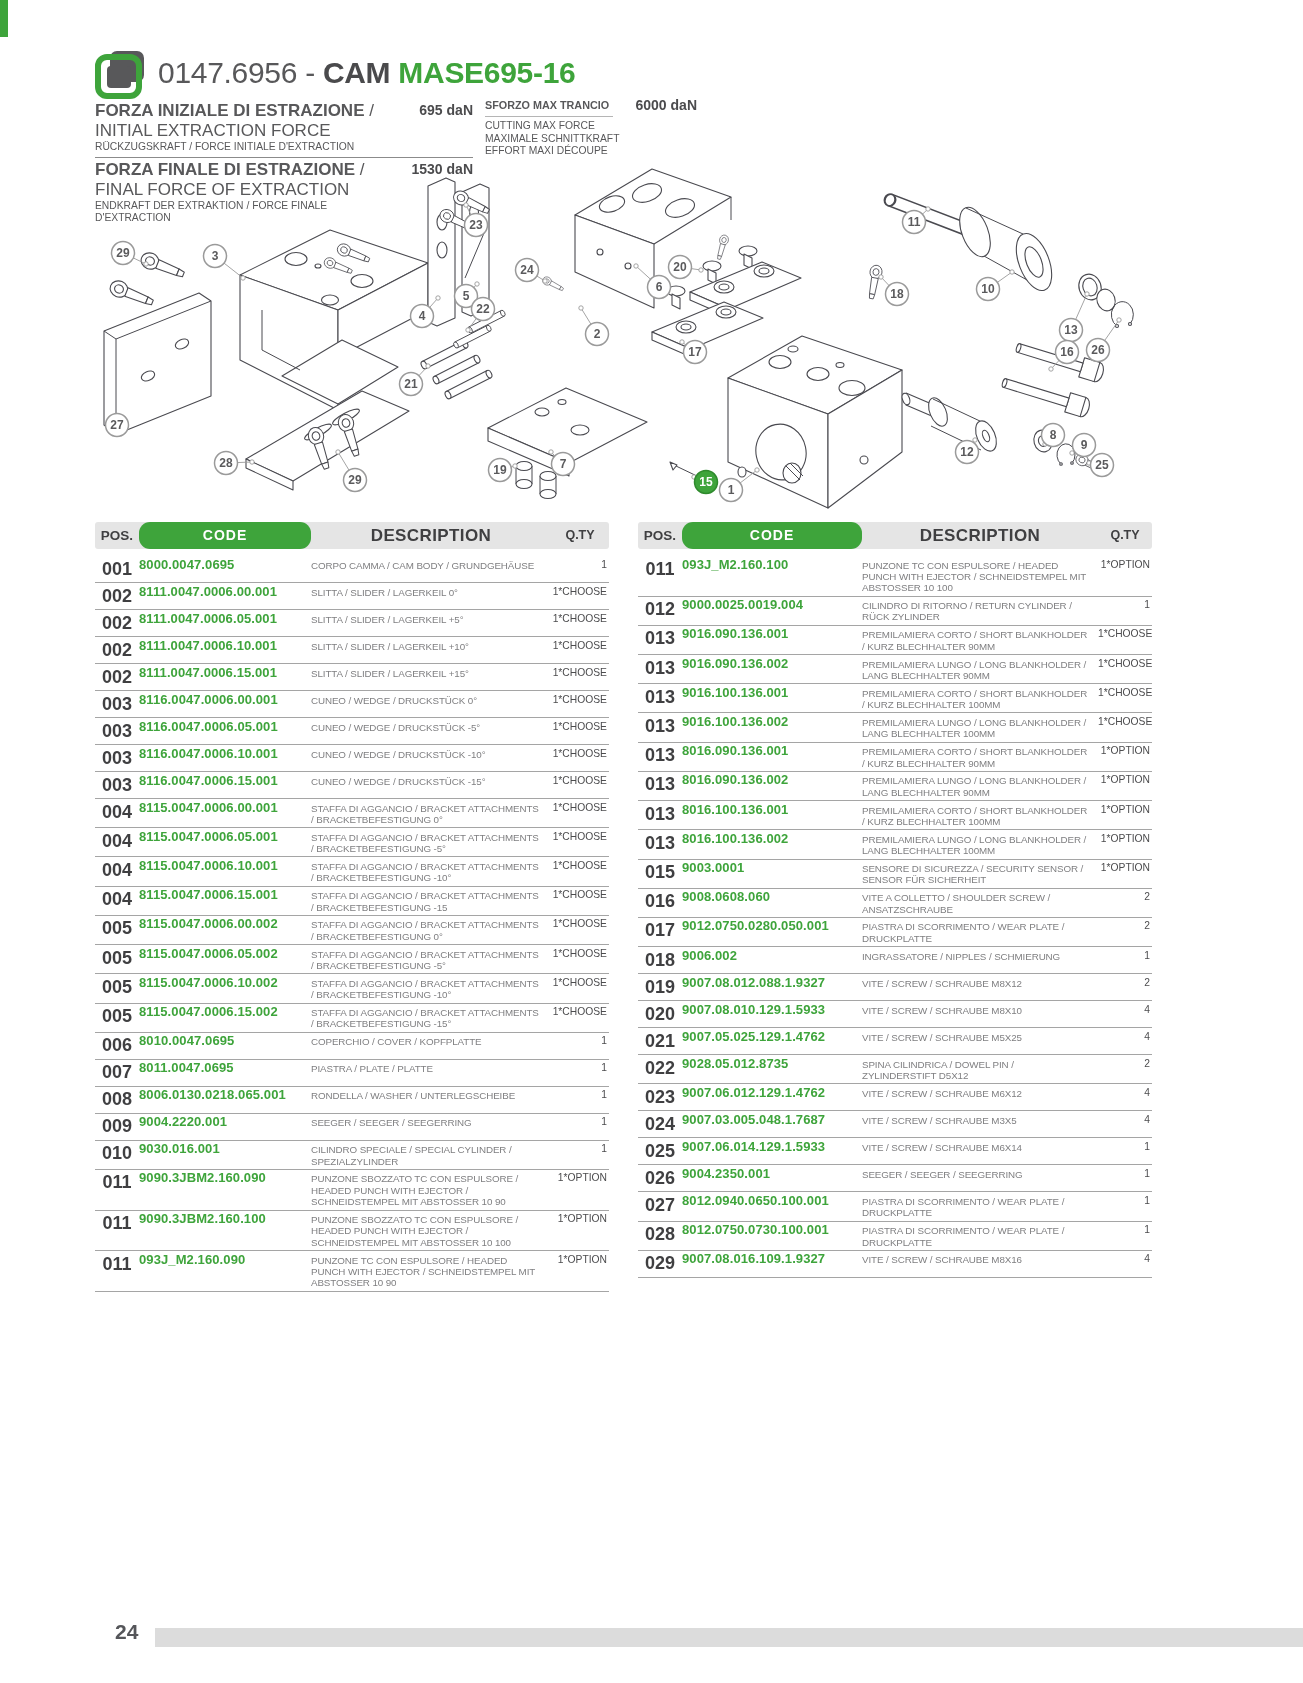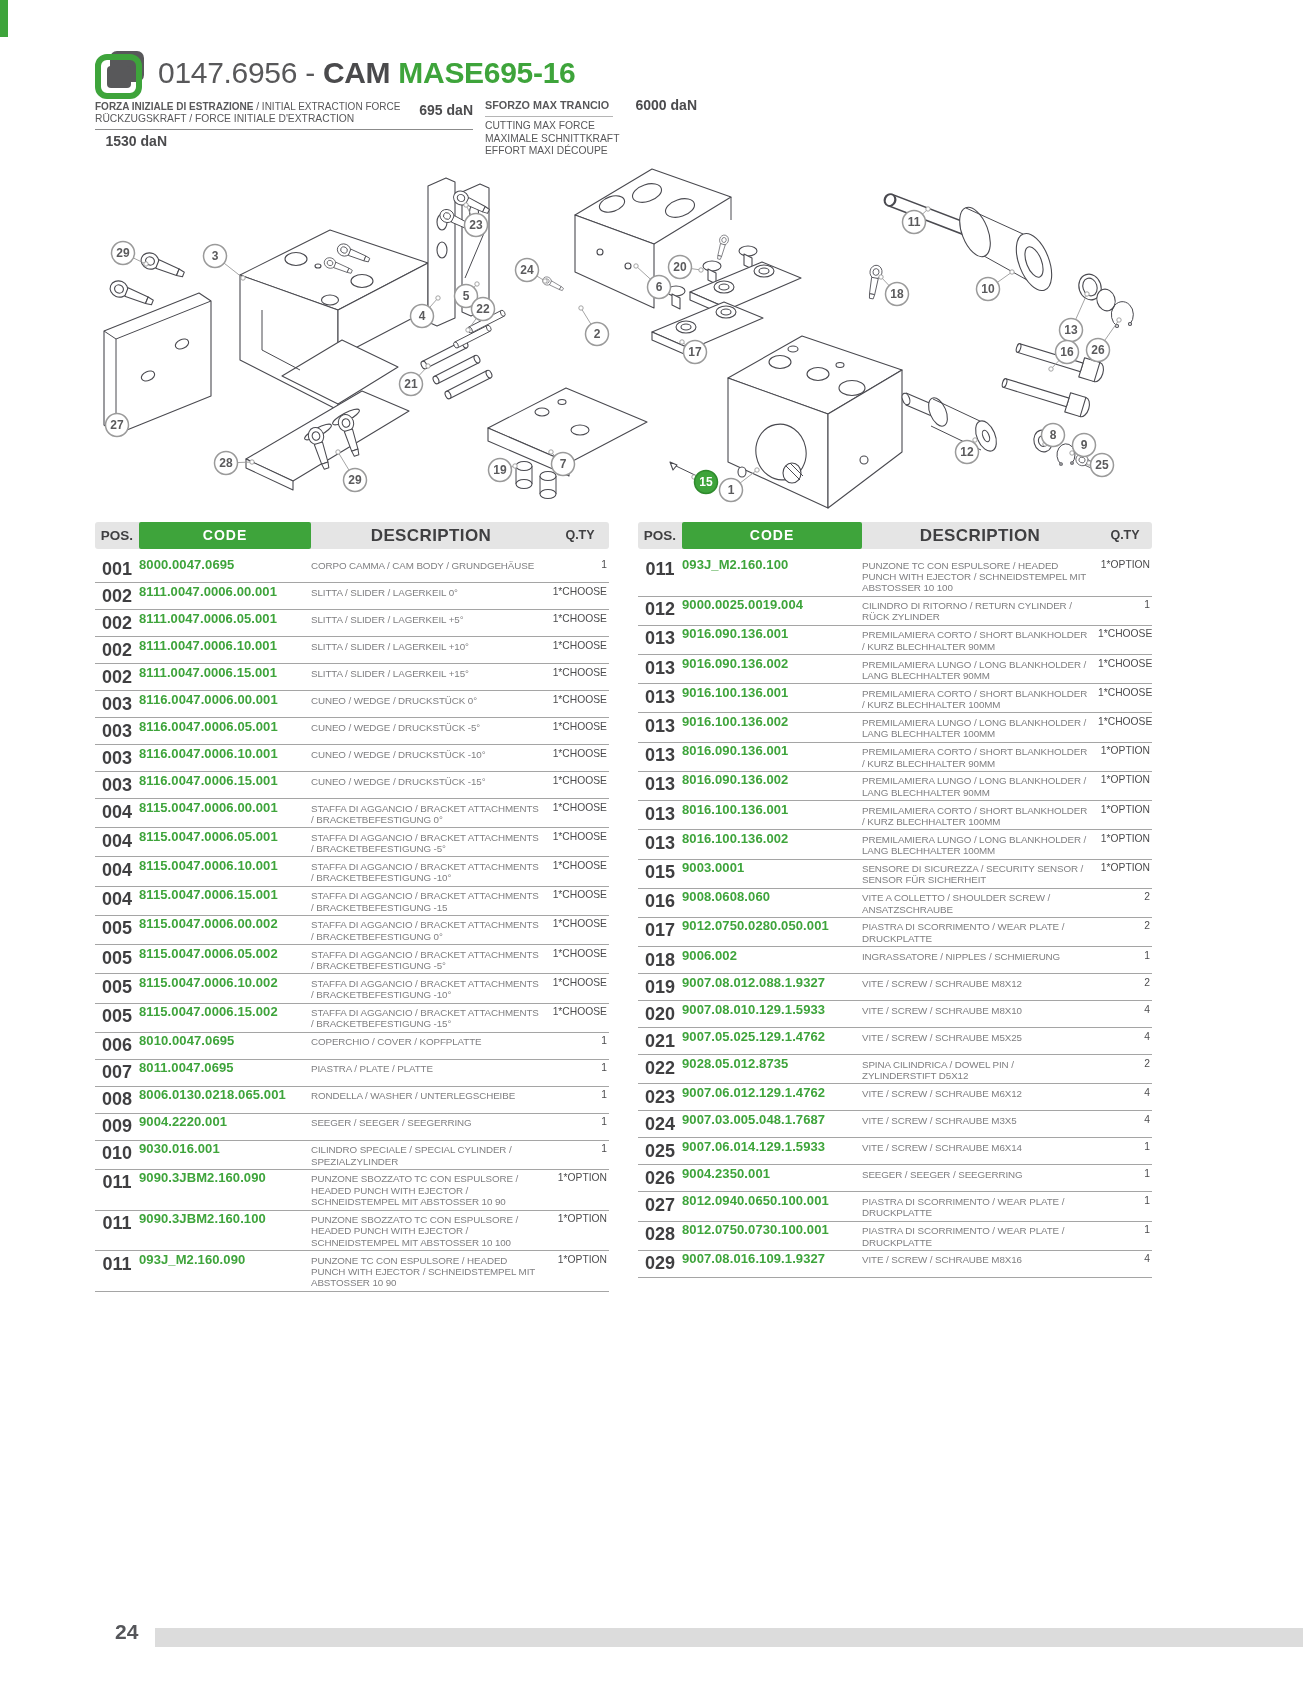--- a/index.html
+++ b/index.html
@@ -20,21 +20,21 @@
   
   .logo{position:absolute;left:94px;top:50px;width:54px;height:50px;}
   .page-title{position:absolute;left:158px;top:56px;font-size:30px;letter-spacing:-0.3px;white-space:nowrap;}
   .page-title .t-code{color:#58585a;font-weight:normal;}
   .page-title .t-cam{color:#4a4a4c;font-weight:bold;}
   .page-title .t-model{color:var(--green);font-weight:bold;}
   
   .specs-left{position:absolute;left:95px;top:99px;width:378px;color:#58585a;}
   .spec-row{display:flex;align-items:flex-start;padding:2px 0 4px;}
   .spec-row + .spec-row{border-top:1px solid #8b8b8b;}
-  .spec-l1{font-size:10px;line-height:1.18;}
+  .spec-l1{font-size:17px;line-height:1.18;}
   .spec-l1 .b{font-weight:bold;}
   .spec-l2{font-size:10.3px;line-height:1.18;}
   .spec-text{flex:1;}
   .spec-val{width:72px;text-align:right;font-weight:bold;font-size:14px;color:#4b4b4d;padding-top:1px;}
   .specs-right{position:absolute;left:485px;top:99px;width:212px;color:#58585a;}
   .sr-head{display:flex;align-items:flex-start;}
   .sr-title{font-size:10.8px;font-weight:bold;line-height:1.2;}
   .sr-val{margin-left:auto;font-weight:bold;font-size:14px;color:#4b4b4d;margin-top:-2px;}
   .sr-line{border-top:1px solid #b5b5b5;width:128px;margin:3px 0 3px;}
   .sr-sub{font-size:10.3px;line-height:1.22;}
@@ -47,21 +47,21 @@
   .co-l{stroke:#9a9a9a;stroke-width:0.9;}
   .co-d{fill:#ffffff;stroke:#9a9a9a;stroke-width:0.9;}
   .co.hl .co-c{fill:var(--green);stroke:#2f8a2d;}
   .co.hl .co-t{fill:#ffffff;}
   
   .parts-table{position:absolute;top:522px;width:514px;}
   .parts-table.left{left:95px;}
   .parts-table.right{left:638px;}
   .pt-header{display:flex;height:27px;background:#e5e5e5;border-radius:3px;}
   .h-pos{width:44px;line-height:27px;text-align:center;font-weight:bold;font-size:13.5px;color:var(--head);}
-  .h-code{width:172px;background:var(--green);border-radius:2px;color:#fff;text-align:center;line-height:27px;font-weight:bold;font-size:14px;letter-spacing:1px;}
+  .h-code{width:172px;background:var(--green);border-radius:11px;color:#fff;text-align:center;line-height:27px;font-weight:bold;font-size:14px;letter-spacing:1px;}
   .h-desc{flex:1;line-height:27px;text-align:center;font-weight:bold;font-size:17px;color:var(--head);letter-spacing:0.4px;}
   .h-qty{width:58px;line-height:27px;text-align:center;font-weight:bold;font-size:12.5px;color:var(--head);}
   .pt-body{margin-top:7px;}
   .pt-row{display:flex;align-items:flex-start;border-bottom:1px solid var(--rowline);padding:1.5px 0 2px;}
   .c-pos{width:44px;text-align:center;font-weight:bold;font-size:18px;color:var(--head);line-height:1.25;}
   .c-code{width:172px;font-weight:bold;font-size:13px;color:var(--green);line-height:1.15;letter-spacing:0.1px;}
   .c-desc{flex:1;font-size:9.8px;color:var(--desc);line-height:1.16;padding:2px 8px 0 0;letter-spacing:-0.1px;}
   .c-qty{width:58px;text-align:right;font-size:10.3px;color:#4c4c4e;line-height:1.4;padding-right:2px;}
   .parts-table.right .h-code, .parts-table.right .c-code{width:180px;}
   .parts-table.right .h-qty, .parts-table.right .c-qty{width:54px;}
@@ -87,20 +87,24 @@
 
 <div class="specs-left">
   <div class="spec-row">
     <div class="spec-text">
       <div class="spec-l1"><span class="b">FORZA INIZIALE DI ESTRAZIONE</span><span> / INITIAL EXTRACTION FORCE</span></div>
       <div class="spec-l2">RÜCKZUGSKRAFT / FORCE INITIALE D'EXTRACTION</div>
     </div>
     <div class="spec-val">695 daN</div>
   </div>
   <div class="spec-row">
+    <div class="spec-text">
+      <div class="spec-l1"><span class="b">FORZA FINALE DI ESTRAZIONE</span><span> / FINAL FORCE OF EXTRACTION</span></div>
+      <div class="spec-l2">ENDKRAFT DER EXTRAKTION / FORCE FINALE D'EXTRACTION</div>
+    </div>
     <div class="spec-val">1530 daN</div>
   </div>
 </div>
 <div class="specs-right">
   <div class="sr-head">
     <div class="sr-title">SFORZO MAX TRANCIO</div>
     <div class="sr-val">6000 daN</div>
   </div>
   <div class="sr-line"></div>
   <div class="sr-sub">CUTTING MAX FORCE</div>

